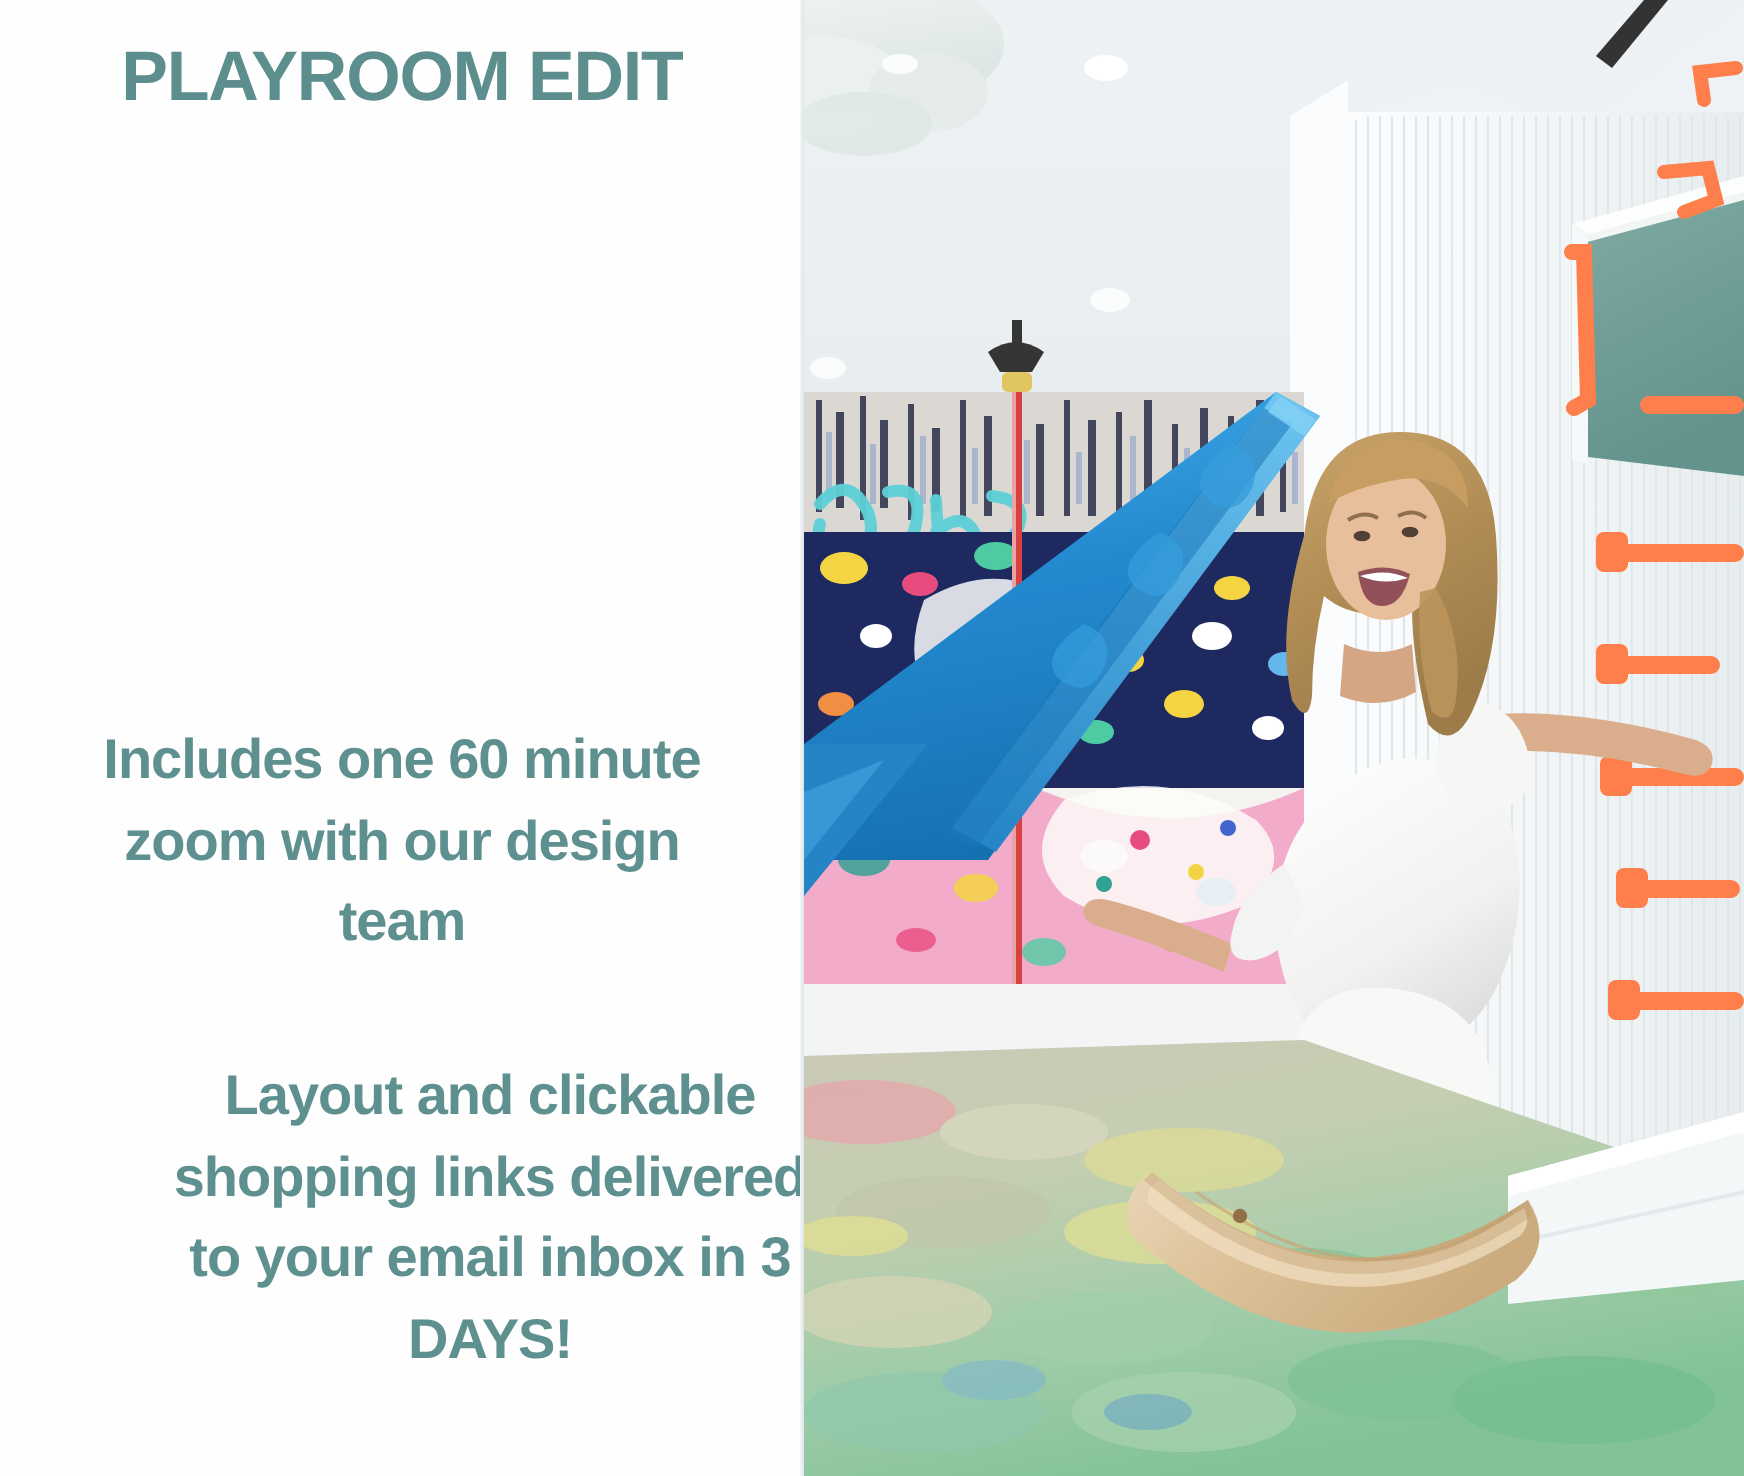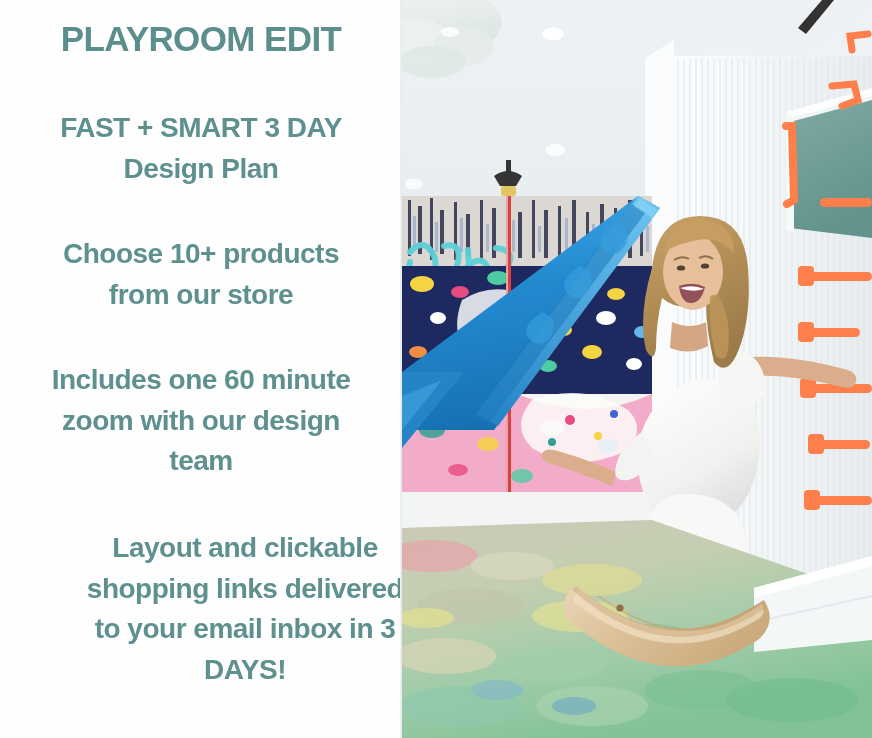--- a/index.html
+++ b/index.html
@@ -58,25 +58,21 @@
 </style>
 </head>
 <body>
 
 <div id="canvas">
 
   <div id="text-panel">
 
     <h1 class="headline">PLAYROOM EDIT</h1>
 
-    <p class="para" id="para-1">FAST + SMART 3 DAY
-Design Plan</p>
-
-    <p class="para" id="para-2">Choose 10+ products
-from our store</p>
+
 
     <p class="para" id="para-3">Includes one 60 minute
 zoom with our design
 team</p>
 
     <p class="para" id="para-4">Layout and clickable
 shopping links delivered
 to your email inbox in 3
 DAYS!</p>
 

